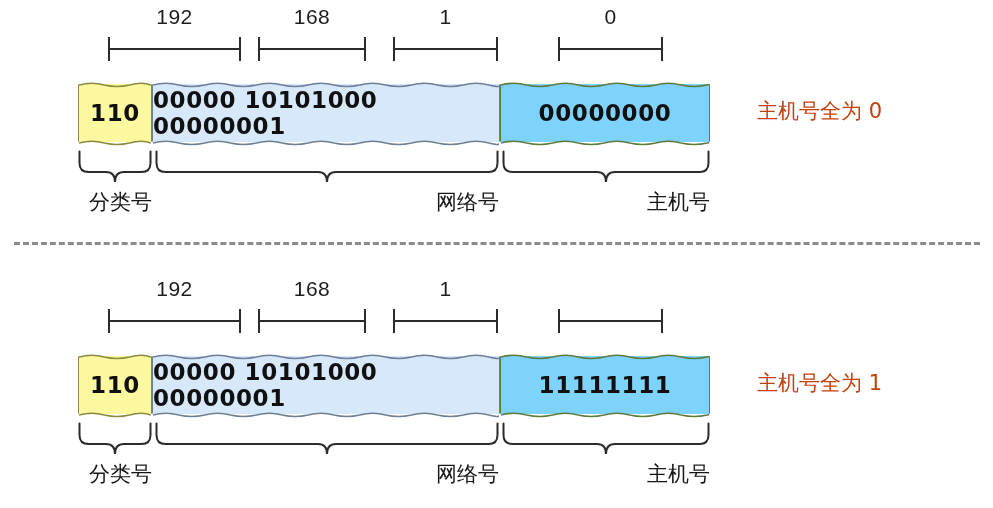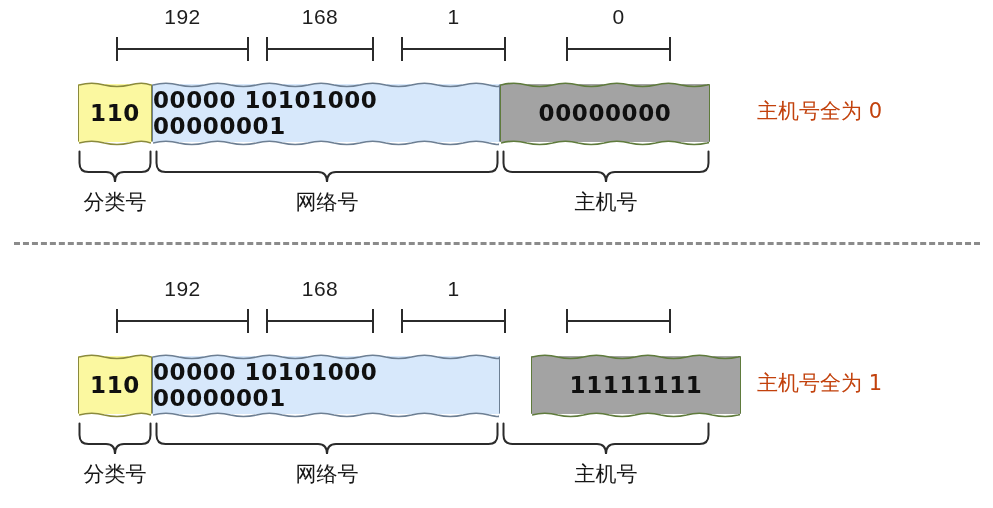--- a/index.html
+++ b/index.html
@@ -28,21 +28,21 @@
     position: absolute;
     left: 0;
     width: 993px;
   }
   .block.top { top: 0; height: 240px; }
   .block.bottom { top: 260px; height: 248px; }
 
   
   .ruler {
     position: absolute;
-    left: 16px;
+    left: 8px;
     width: 870px;
     height: 62px;
   }
   .seg {
     position: absolute;
     height: 62px;
   }
   .seg .seg-label {
     position: absolute;
     left: 0;
@@ -87,21 +87,21 @@
     align-items: center;
     justify-content: center;
     font-size: 23px;
     font-weight: bold;
     color: #101010;
     letter-spacing: 0.6px;
     font-family: "DejaVu Sans", "Liberation Sans", sans-serif;
   }
   .field.classbits { background: #fbf8a0; border-color: #8a8a3d; }
   .field.netbits   { background: #d7e8fb; border-color: #6d7f93; }
-  .field.hostbits  { background: #a3a3a3; border-color: #5f7b3c; }
+  .field.hostbits  { background: #7dd3fc; border-color: #5f7b3c; }
 
   .wave-top, .wave-bottom {
     position: absolute;
     left: 0;
     width: 100%;
     height: 8px;
     pointer-events: none;
   }
   .wave-top { top: -5px; }
   .wave-bottom { bottom: -5px; }
@@ -129,21 +129,21 @@
   }
   .caption-row {
     position: absolute;
     left: 0;
     width: 993px;
     height: 30px;
   }
   .caption {
     position: absolute;
     top: 0;
-    text-align: center;
+    text-align: right;
     font-size: 21px;
     color: #161616;
     white-space: nowrap;
     font-family: "DejaVu Sans", "Liberation Sans", sans-serif;
   }
 
   
   .divider {
     position: absolute;
     left: 14px;
@@ -297,21 +297,21 @@
         </div>
       <div class="field netbits" style="left: 152px; width: 348px; border-top-color: transparent; border-bottom-color: transparent;">
         <span>00000 10101000 00000001</span>
       <svg class="wave-top" viewBox="0 0 348 8" preserveAspectRatio="none" width="348" height="8">
             <path d="M0,5 Q13,1.5 26,5 Q39,8 52,5 Q65,1.5 78,5 Q91,8 104,5 Q117,1.5 130,5 Q143,8 156,5 Q169,1.5 182,5 Q195,8 208,5 Q221,1.5 234,5 Q247,8 260,5 Q273,1.5 286,5 Q299,8 312,5 Q325,1.5 338,5 Q351,8 348,5 " fill="none" stroke="rgb(109, 127, 147)" stroke-width="1.6"></path>
           </svg>
           <svg class="wave-bottom" viewBox="0 0 348 8" preserveAspectRatio="none" width="348" height="8">
             <path d="M0,5 Q13,1.5 26,5 Q39,8 52,5 Q65,1.5 78,5 Q91,8 104,5 Q117,1.5 130,5 Q143,8 156,5 Q169,1.5 182,5 Q195,8 208,5 Q221,1.5 234,5 Q247,8 260,5 Q273,1.5 286,5 Q299,8 312,5 Q325,1.5 338,5 Q351,8 348,5 " fill="none" stroke="rgb(109, 127, 147)" stroke-width="1.6"></path>
           </svg>
         </div>
-      <div class="field hostbits" style="left: 500px; width: 210px; border-top-color: transparent; border-bottom-color: transparent; margin-left: 31px;">
+      <div class="field hostbits" style="left: 500px; width: 210px; border-top-color: transparent; border-bottom-color: transparent;">
         <span>11111111</span>
       <svg class="wave-top" viewBox="0 0 210 8" preserveAspectRatio="none" width="210" height="8">
             <path d="M0,5 Q13,1.5 26,5 Q39,8 52,5 Q65,1.5 78,5 Q91,8 104,5 Q117,1.5 130,5 Q143,8 156,5 Q169,1.5 182,5 Q195,8 208,5 Q221,1.5 210,5 " fill="none" stroke="rgb(95, 123, 60)" stroke-width="1.6"></path>
           </svg>
           <svg class="wave-bottom" viewBox="0 0 210 8" preserveAspectRatio="none" width="210" height="8">
             <path d="M0,5 Q13,1.5 26,5 Q39,8 52,5 Q65,1.5 78,5 Q91,8 104,5 Q117,1.5 130,5 Q143,8 156,5 Q169,1.5 182,5 Q195,8 208,5 Q221,1.5 210,5 " fill="none" stroke="rgb(95, 123, 60)" stroke-width="1.6"></path>
           </svg>
         </div>
     </div>
 

